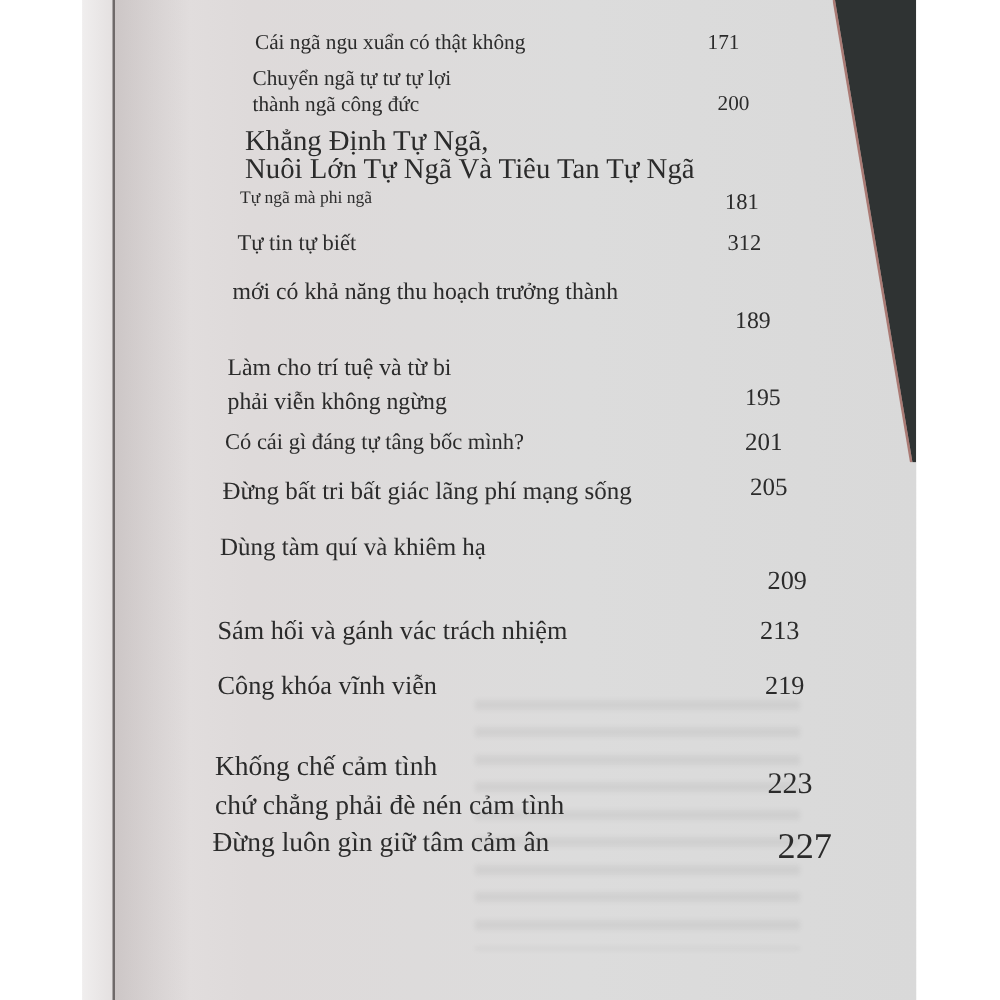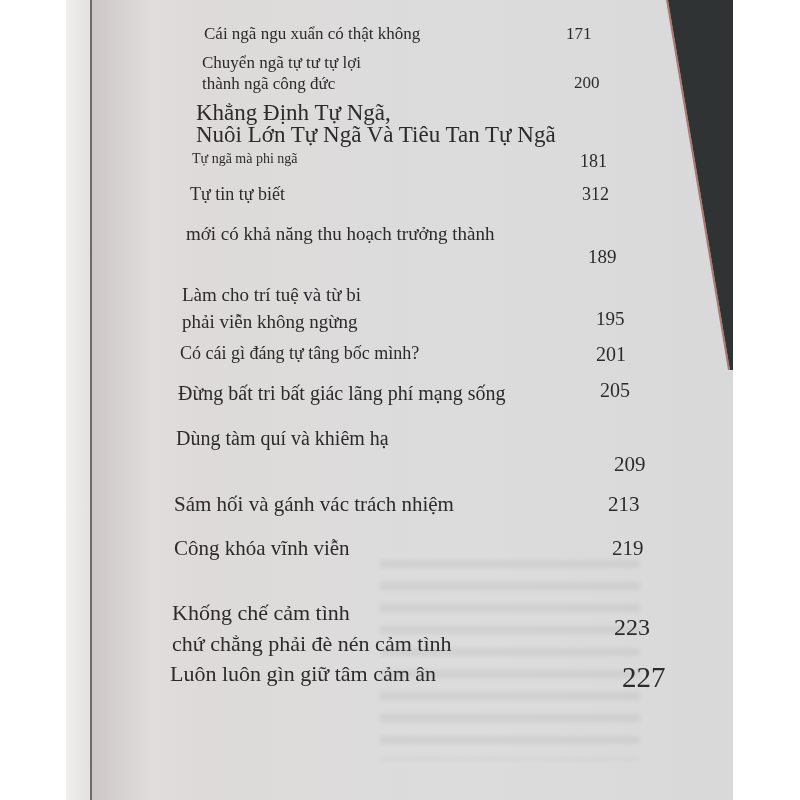--- a/index.html
+++ b/index.html
@@ -122,17 +122,17 @@
   </div>
   <span class="entry num" style="left:612px; top:536px; font-size:21px;">219</span>
 
   <div class="entry" style="left:172px; top:581px; font-size:22px; line-height:31px;margin-top:16px;">
     <span class="line">Khống chế cảm tình</span>
     <span class="line">chứ chẳng phải đè nén cảm tình</span>
   </div>
   <span class="entry num" style="left:614px; top:614px; font-size:24px;">223</span>
 
   <div class="entry" style="left:170px; top:661px; font-size:22px;">
-    <span class="line">Luôn luôn gìn giữ tâm cảm ân</span>
+    <span class="line">Đừng luôn gìn giữ tâm cảm ân</span>
   </div>
   <span class="entry num" style="left:622px; top:661px; font-size:29px;">227</span>
 
 </div>
 
 </body></html>

